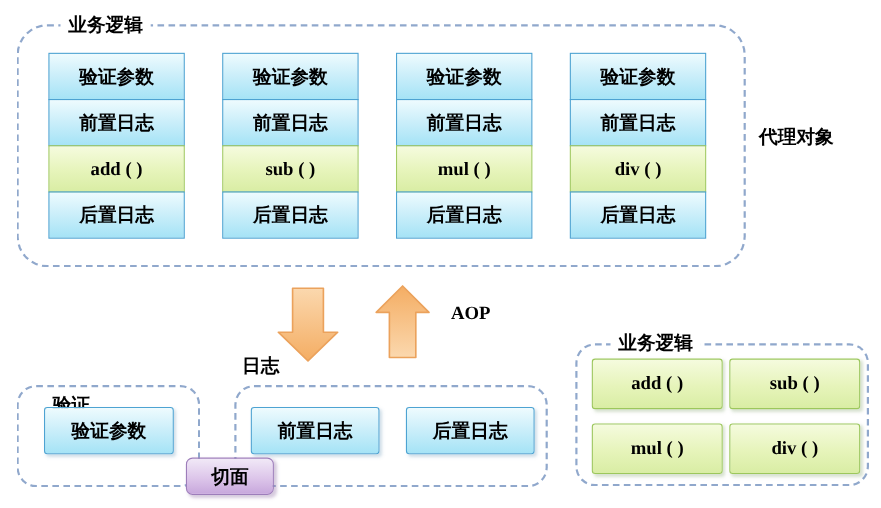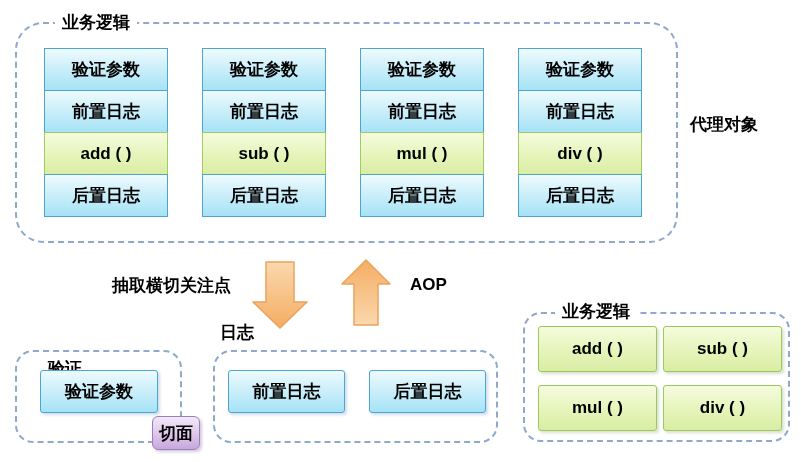--- a/index.html
+++ b/index.html
@@ -1,18 +1,18 @@
 <!DOCTYPE html>
 <html><head>
 <meta charset="utf-8">
 <style>
   html,body{margin:0;padding:0;background:#fff;}
   #canvas{
     position:relative;width:801px;height:462px;background:#fff;overflow:hidden;
-    font-family:Liberation Sans, sans-serif;font-weight:bold;color:#000;
+    font-family:Liberation Serif, serif;font-weight:bold;color:#000;
   }
   .abs{position:absolute;}
   .dashed-group{
     position:absolute;border:2px dashed #90a8cc;border-radius:28px;background:transparent;
     box-sizing:border-box;
   }
   .group-label{
     position:absolute;background:#fff;padding:0 7px;font-size:17px;line-height:22px;white-space:nowrap;
   }
   .free-label{position:absolute;font-size:17px;line-height:22px;white-space:nowrap;}
@@ -77,21 +77,20 @@
     <div class="col" style="left:501px;top:24px;">
       <div class="cell blue">验证参数</div>
       <div class="cell blue">前置日志</div>
       <div class="cell green">div ( )</div>
       <div class="cell blue">后置日志</div>
     </div>
   </div>
 
   <div class="free-label" style="left:690px;top:114px;">代理对象</div>
 
-  <div class="free-label" style="left:112px;top:275px;">抽取横切关注点</div>
 
   <div class="abs" style="left:251px;top:261px;">
     <svg width="58" height="69" viewBox="0 0 58 69">
       <defs>
         <linearGradient id="gradDown" x1="0" y1="0" x2="0" y2="1">
           <stop offset="0" stop-color="#fbd8ae"></stop>
             <stop offset="1" stop-color="#f4ad63"></stop>
         </linearGradient>
       </defs>
       <polygon points="15,1 43,1 43,41 56,41 29,67 2,41 15,41" fill="url(#gradDown)" stroke="#eba25c" stroke-width="1.5" stroke-linejoin="round"></polygon>
@@ -116,21 +115,21 @@
     <div class="group-label" style="left:24px;top:-14px;margin-top:20px;">验证</div>
     <div class="bluebox" style="left:23px;top:18px;width:118px;height:43px;">验证参数</div>
   </div>
 
   <div class="free-label" style="left:220px;top:322px;">日志</div>
   <div class="dashed-group" style="left:213px;top:350px;width:285px;height:93px;border-radius:18px;">
     <div class="bluebox" style="left:13px;top:18px;width:117px;height:43px;">前置日志</div>
     <div class="bluebox" style="left:154px;top:18px;width:117px;height:43px;">后置日志</div>
   </div>
 
-  <div class="purplebox" style="left:152px;top:416px;width:48px;height:34px;">切面</div>
+  <div class="purplebox" style="left:169px;top:416px;width:80px;height:34px;">切面</div>
 
   <div class="dashed-group" style="left:523px;top:312px;width:267px;height:130px;border-radius:18px;">
     <div class="group-label" style="left:30px;top:-13px;">业务逻辑</div>
     <div class="greenbox" style="left:13px;top:12px;width:119px;height:46px;">add ( )</div>
     <div class="greenbox" style="left:138px;top:12px;width:119px;height:46px;">sub ( )</div>
     <div class="greenbox" style="left:13px;top:71px;width:119px;height:46px;">mul ( )</div>
     <div class="greenbox" style="left:138px;top:71px;width:119px;height:46px;">div ( )</div>
   </div>
 
 </div>

